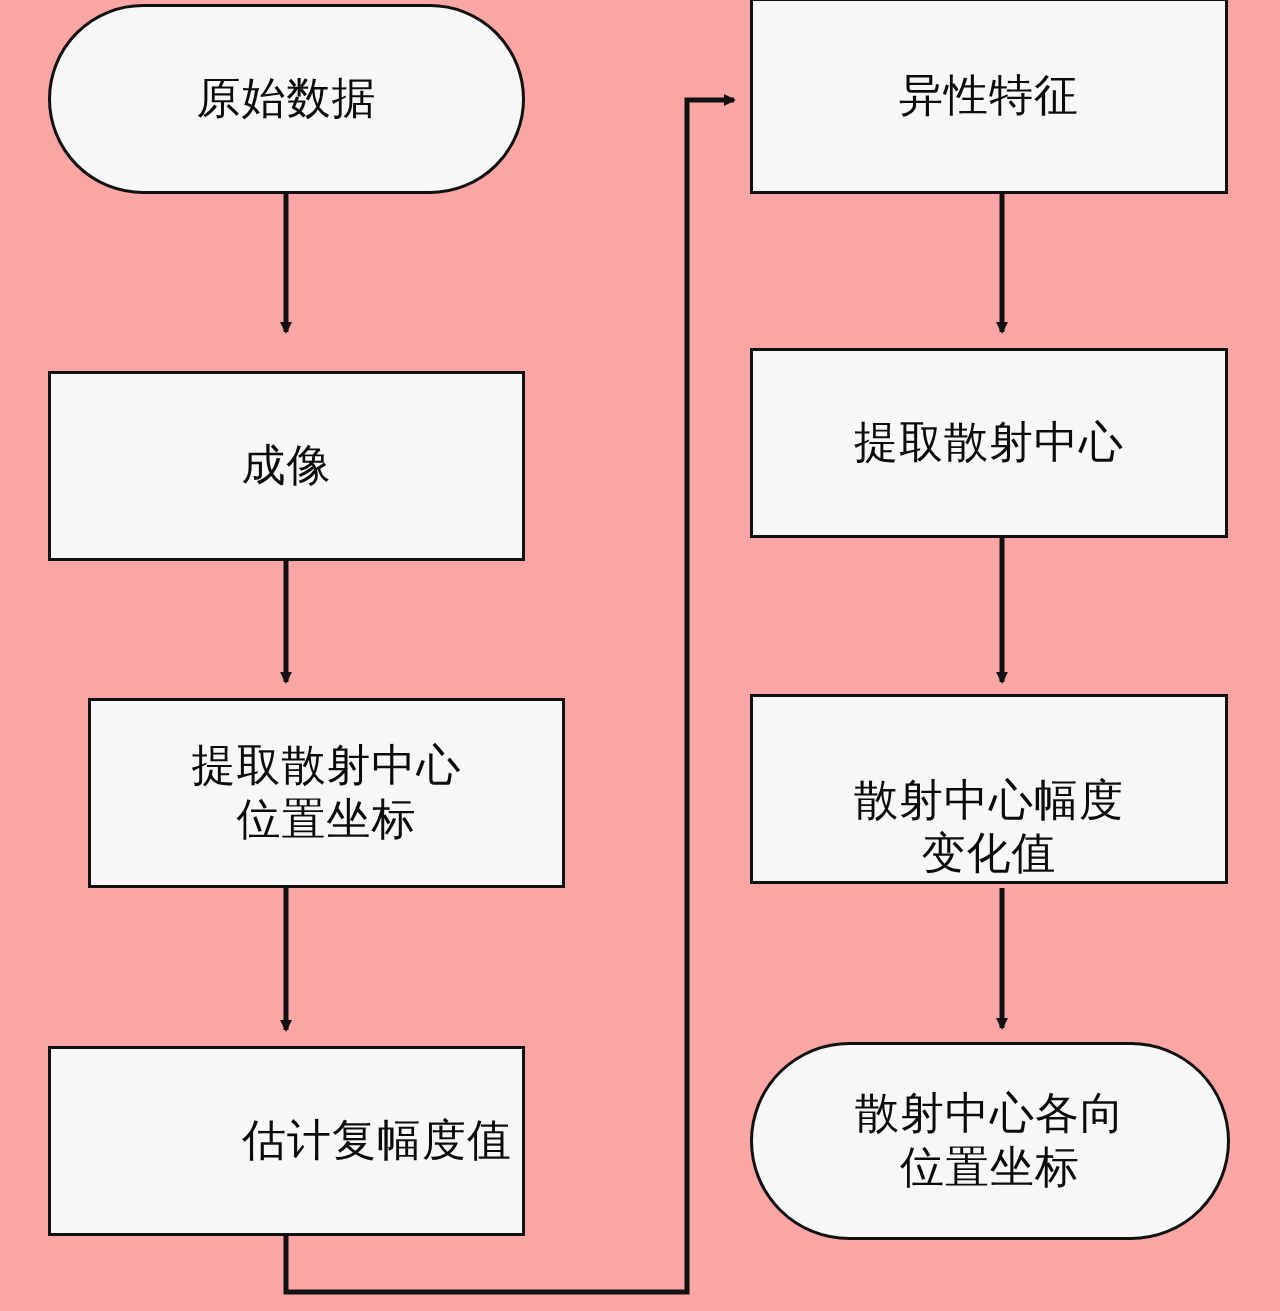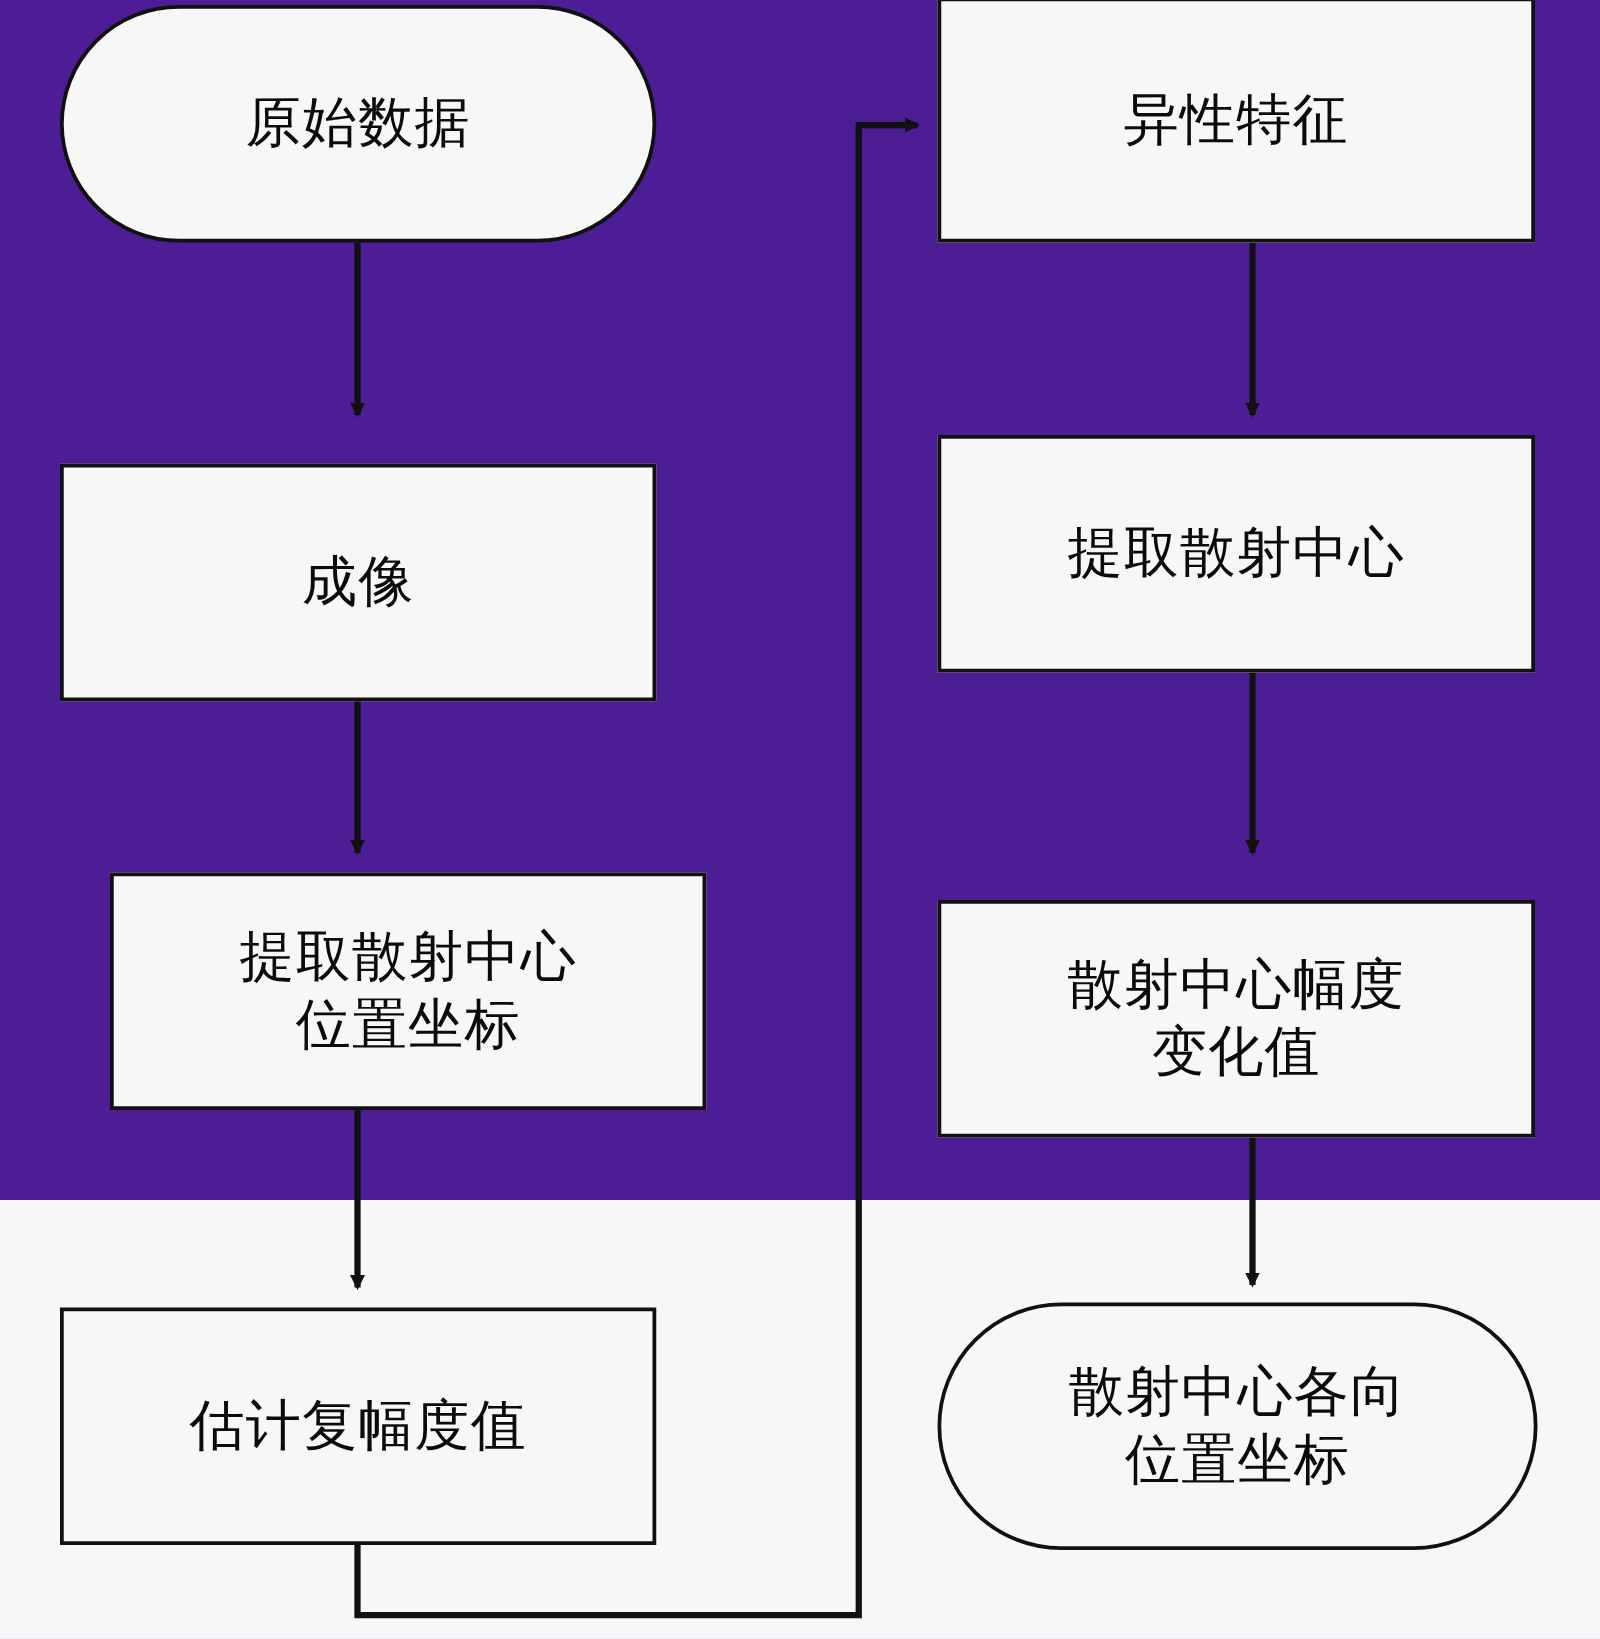--- a/index.html
+++ b/index.html
@@ -10,22 +10,22 @@
   }
   body {
     width: 1280px;
     height: 1311px;
     font-family: "Liberation Serif", "DejaVu Serif", serif;
     overflow: hidden;
   }
   #flowchart-root {
     position: relative;
     width: 1280px;
-    height: 960px;
-    background: #4c1d95;
+    height: 1311px;
+    background: #fca5a5;
   }
   #edge-layer {
     position: absolute;
     left: 0;
     top: 0;
     width: 1280px;
     height: 1311px;
     pointer-events: none;
   }
   .node {
@@ -55,22 +55,22 @@
     display: block;
     white-space: pre-line;
     padding: 0 10px;
   }
   
   #node-raw-data      { left: 48px;  top: 4px;    width: 477px; height: 190px; }
   #node-build-matrix  { left: 750px; top: -2px;   width: 478px; height: 196px; }
   #node-imaging       { left: 48px;  top: 348px;  width: 477px; height: 190px; margin-top: 23px; }
   #node-solve-obj     { left: 750px; top: 348px;  width: 478px; height: 190px; }
   #node-extract-pos   { left: 48px;  top: 698px;  width: 477px; height: 190px; margin-left: 40px; }
-  #node-amp-change    { left: 750px; top: 720px;  width: 478px; height: 190px; }
-  #node-estimate-amp  { left: 48px;  top: 1046px; width: 477px; height: 190px; }
+  #node-amp-change    { left: 750px; top: 694px;  width: 478px; height: 190px; align-items: flex-end; }
+  #node-estimate-amp  { left: 48px;  top: 1046px; width: 477px; height: 190px; justify-content: flex-end; }
   #node-aniso-feature { left: 750px; top: 1042px; width: 480px; height: 198px; }
 </style>
 </head>
 <body>
 
 <div id="flowchart-root">
 
   <svg id="edge-layer" viewBox="0 0 1280 1311" width="1280" height="1311" xmlns="http://www.w3.org/2000/svg">
     <defs>
       <marker id="arrow-down" markerWidth="16" markerHeight="14" refX="1" refY="7" orient="auto" markerUnits="userSpaceOnUse">

